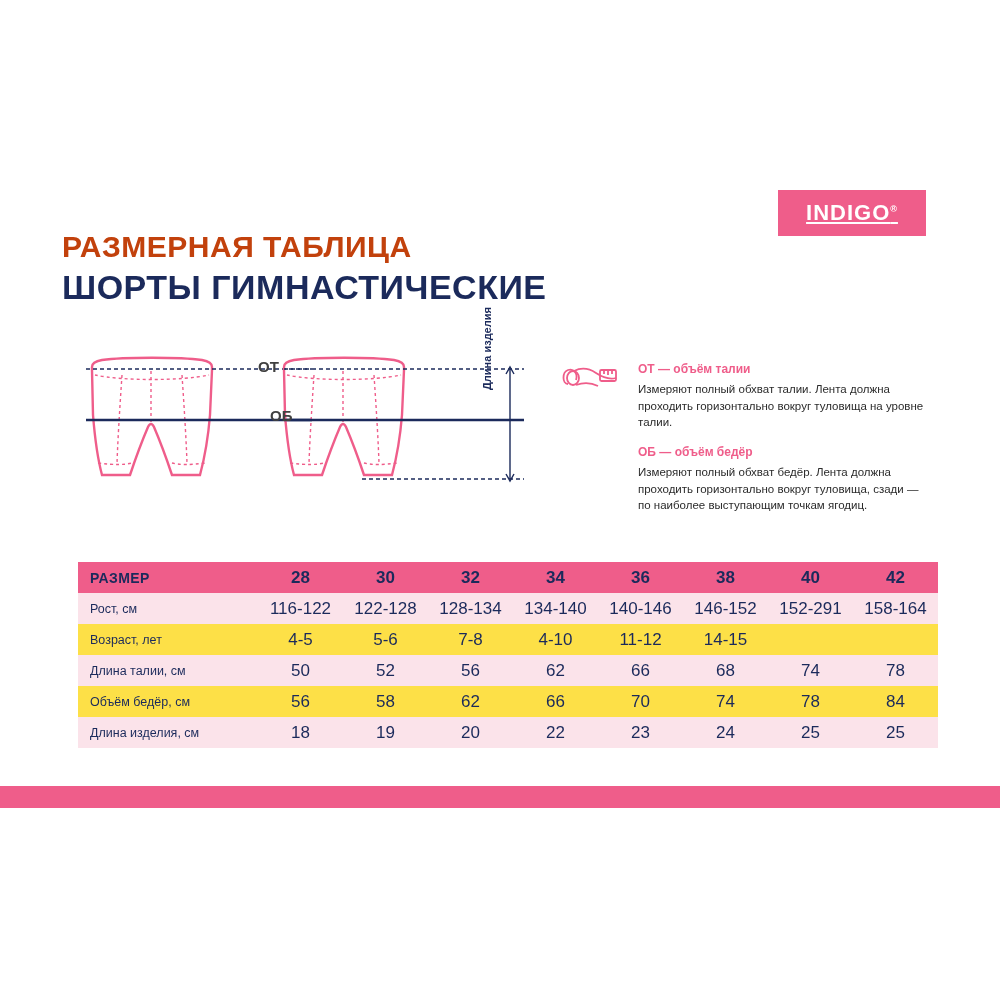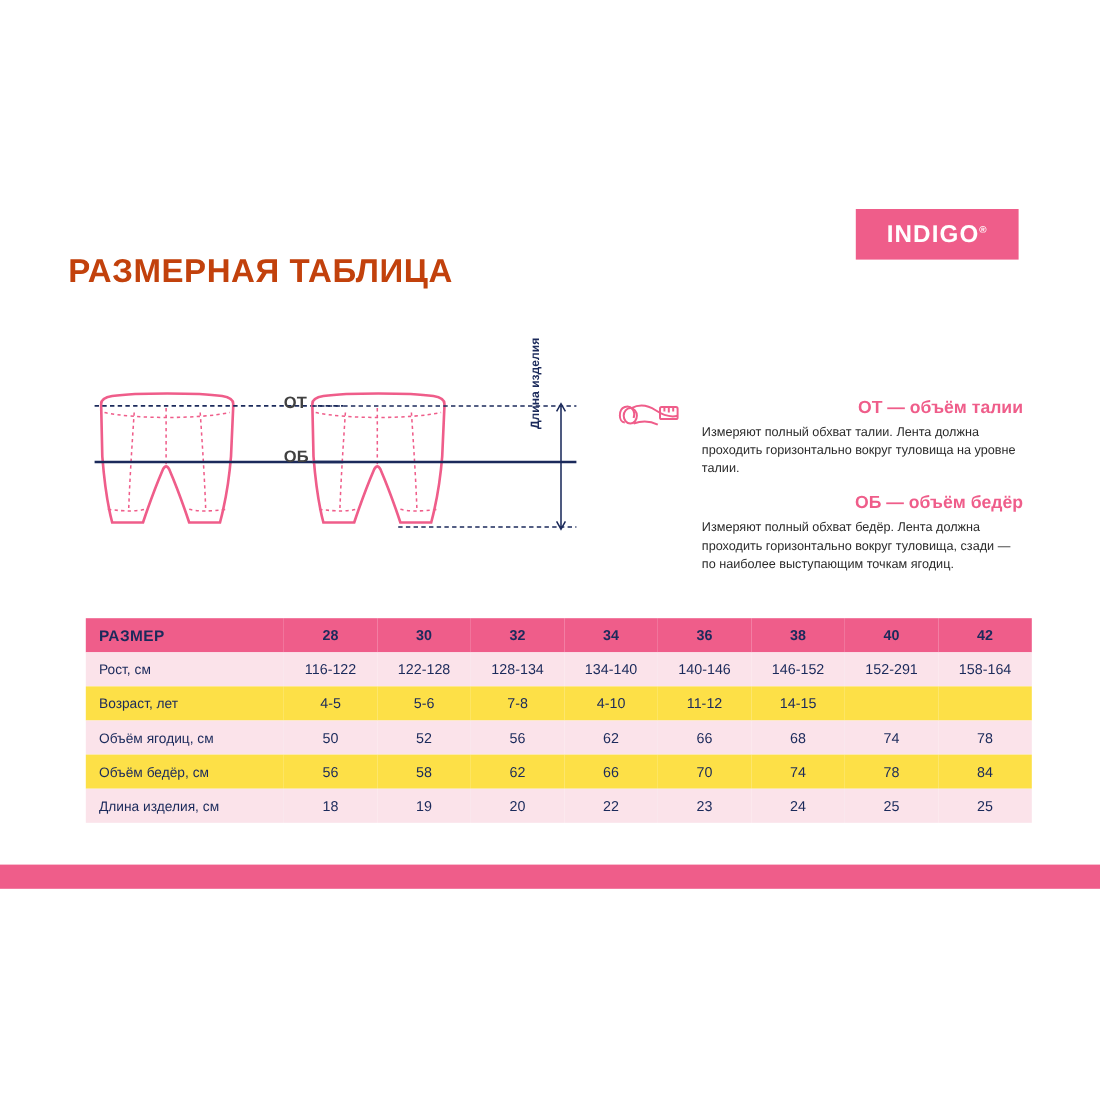--- a/index.html
+++ b/index.html
@@ -23,20 +23,21 @@
     width: 148px; height: 46px;
     background: #ef5d8a;
     display: flex; align-items: center; justify-content: center;
   }
   .logo-text {
     color: #ffffff;
     font-size: 22px;
     font-weight: bold;
     letter-spacing: 1px;
     font-family: "Liberation Sans", sans-serif;
+    text-decoration: underline;
   }
   .logo-reg {
     font-size: 9px;
     vertical-align: super;
     font-weight: bold;
   }
 
   
   .title-1 {
     position: absolute;
@@ -61,45 +62,44 @@
     left: 62px; top: 345px;
     width: 470px; height: 175px;
   }
   .ill-label {
     position: absolute;
     color: #404040;
     font-size: 15px;
     font-weight: bold;
   }
   .ot-label { left: 196px; top: 13px; }
-  .ob-label { left: 196px; top: 62px; text-align: center; }
+  .ob-label { left: 208px; top: 62px; text-align: center; }
   .len-label {
     position: absolute;
     left: 419px; top: 45px;
     color: #1b2a5b;
     font-size: 11px;
     font-weight: bold;
     transform: rotate(-90deg);
     transform-origin: left top;
     white-space: nowrap;
   }
 
   
   .legend {
     position: absolute;
     left: 560px; top: 362px;
     width: 370px;
   }
   .legend-block { position: relative; margin-bottom: 14px; }
   .legend-title {
     color: #ef5d8a;
-    font-size: 16px;
+    font-size: 12px;
     font-weight: bold;
     margin-bottom: 5px;
-    text-align: right;
   }
   .legend-body {
     color: #2b2b2b;
     font-size: 11.5px;
     line-height: 1.45;
   }
   .legend-ind { padding-left: 78px; }
   .tape-icon {
     position: absolute;
     left: 0px; top: -4px;
@@ -112,21 +112,21 @@
     left: 78px; top: 562px;
     width: 860px;
   }
   table.sizes {
     border-collapse: collapse;
     width: 860px;
     table-layout: fixed;
   }
   table.sizes th, table.sizes td {
     height: 31px;
-    font-size: 13px;
+    font-size: 17px;
     color: #1b2a5b;
     text-align: center;
     padding: 0;
     border: none;
   }
   table.sizes th.first, table.sizes td.first {
     text-align: left;
     padding-left: 12px;
     width: 180px;
   }
@@ -154,20 +154,21 @@
 </head>
 <body>
 
 <div class="page">
 
   <div class="logo-box">
     <span class="logo-text"><span>INDIGO</span><span class="logo-reg">®</span></span>
   </div>
 
   <div class="title-1">РАЗМЕРНАЯ ТАБЛИЦА</div>
+  <div class="title-2">ШОРТЫ ГИМНАСТИЧЕСКИЕ</div>
 
   <div class="illustration">
     <svg width="470" height="175" viewBox="0 0 470 175">
 
       <g fill="none" stroke="#ef5d8a" stroke-width="2.4">
         <path d="M30,25 L30,22 C30,18 34,16 40,15 C62,12 118,12 140,15 C146,16 150,18 150,22 L150,25
                  L148,70 C146,95 142,115 138,130 L110,130 C104,112 98,96 92,82 C90,78 88,78 86,82
                  C80,96 74,112 68,130 L40,130 C36,115 33,95 31,70 Z"></path>
       </g>
       <g fill="none" stroke="#ef5d8a" stroke-width="1.4" stroke-dasharray="3,3">
@@ -267,21 +268,21 @@
           <td>4-5</td>
           <td>5-6</td>
           <td>7-8</td>
           <td>4-10</td>
           <td>11-12</td>
           <td>14-15</td>
           <td></td>
           <td></td>
         </tr>
         <tr class="alt">
-          <td class="first">Объём ягодиц, см</td>
+          <td class="first">Длина талии, см</td>
           <td>50</td>
           <td>52</td>
           <td>56</td>
           <td>62</td>
           <td>66</td>
           <td>68</td>
           <td>74</td>
           <td>78</td>
         </tr>
         <tr class="plain">

